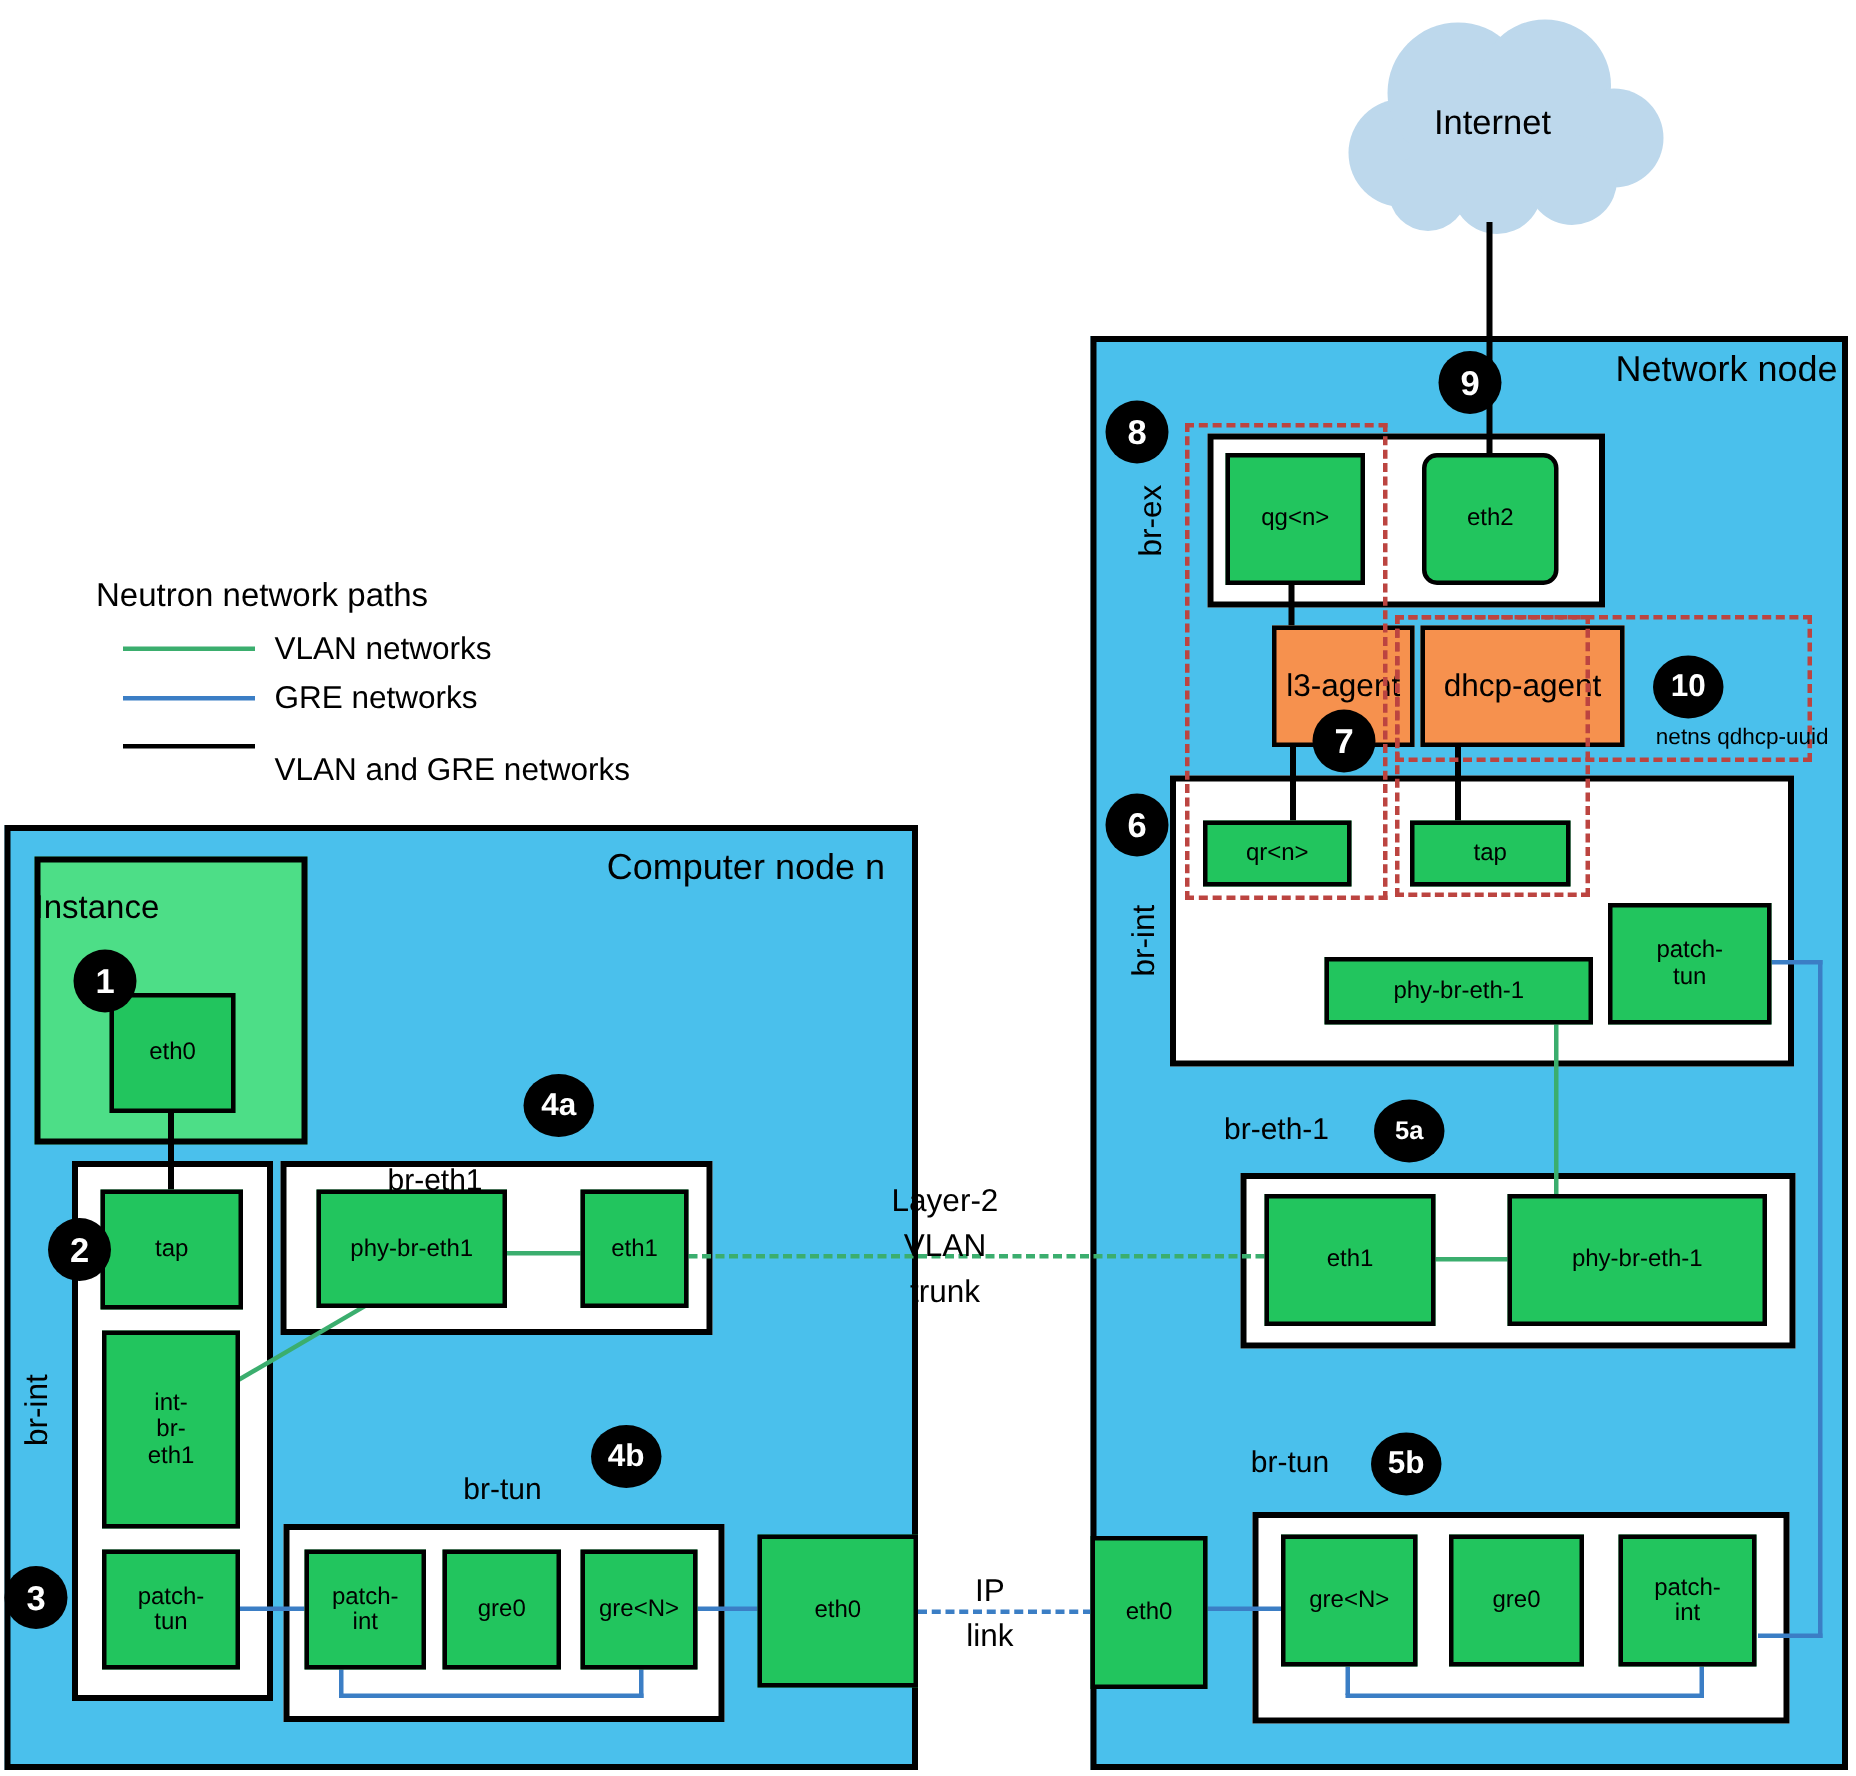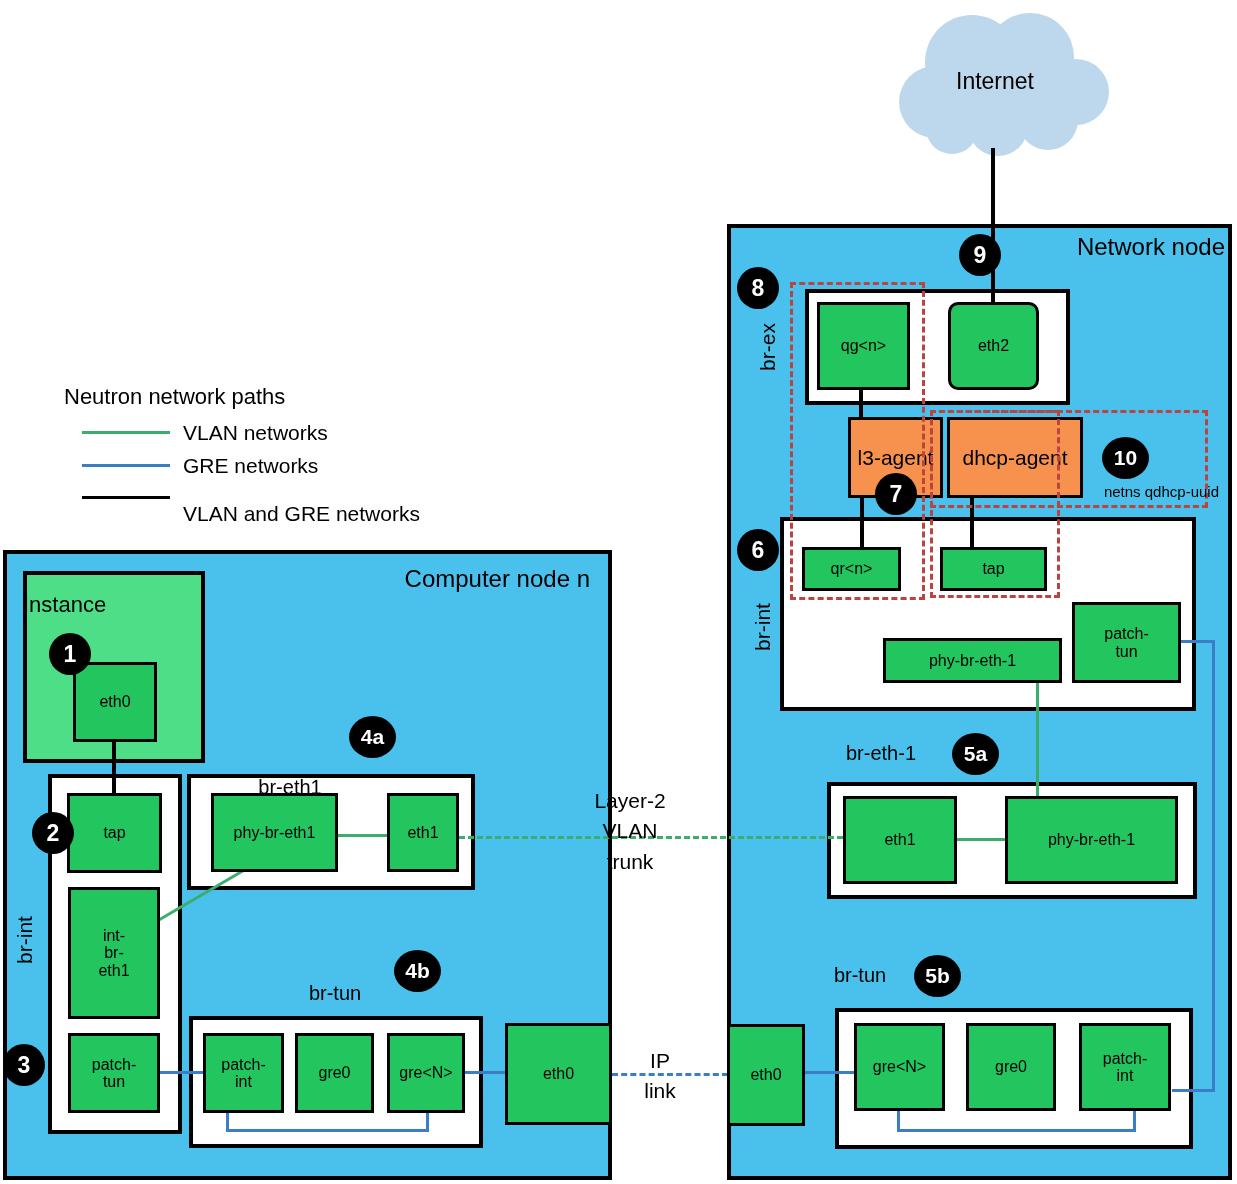--- a/index.html
+++ b/index.html
@@ -127,21 +127,21 @@
   <div class="abs small" style="left:1101px;top:483px;width:118px;text-align:right;z-index:7;">netns qdhcp-uuid</div>
 
   <div class="abs vlabel" style="left:713px;top:615px;width:100px;">br-int</div>
   <div class="abs bridge" style="left:780px;top:517px;width:416px;height:194px;"></div>
   <div class="abs port" style="left:802px;top:547px;width:99px;height:44px;">qr&lt;n&gt;</div>
   <div class="abs port" style="left:940px;top:547px;width:107px;height:44px;">tap</div>
   <div class="abs port" style="left:883px;top:638px;width:179px;height:45px;">phy-br-eth-1</div>
   <div class="abs port pre" style="left:1072px;top:602px;width:109px;height:81px;">patch-
 tun</div>
 
-  <div class="abs lbl" style="left:816px;top:742px;width:100px;text-align:right;">br-eth-1</div>
+  <div class="abs lbl" style="left:816px;top:742px;width:100px;text-align:left;">br-eth-1</div>
   <div class="abs bridge" style="left:827px;top:782px;width:370px;height:117px;"></div>
   <div class="abs port" style="left:843px;top:796px;width:114px;height:88px;">eth1</div>
   <div class="abs port" style="left:1005px;top:796px;width:173px;height:88px;">phy-br-eth-1</div>
   <div class="abs lineH green-line" style="left:957px;top:838px;width:48px;height:3px;"></div>
   <div class="abs lineV green-line" style="left:1036px;top:683px;width:3px;height:113px;"></div>
 
   <div class="abs lbl" style="left:810px;top:964px;width:100px;text-align:center;">br-tun</div>
   <div class="abs bridge" style="left:835px;top:1008px;width:358px;height:141px;"></div>
   <div class="abs port" style="left:854px;top:1023px;width:91px;height:88px;">gre&lt;N&gt;</div>
   <div class="abs port" style="left:966px;top:1023px;width:90px;height:88px;">gre0</div>
@@ -154,21 +154,21 @@
   <div class="abs lineV blue-line" style="left:1133px;top:1111px;width:3px;height:19px;"></div>
   <div class="abs lineH blue-line" style="left:1181px;top:640px;width:34px;height:3px;"></div>
   <div class="abs lineV blue-line" style="left:1212px;top:640px;width:3px;height:452px;"></div>
   <div class="abs lineH blue-line" style="left:1172px;top:1089px;width:43px;height:3px;"></div>
 
   <div class="abs badge" style="left:49px;top:633px;width:42px;height:42px;">1</div>
   <div class="abs badge" style="left:32px;top:812px;width:42px;height:42px;">2</div>
   <div class="abs badge" style="left:3px;top:1044px;width:42px;height:42px;">3</div>
   <div class="abs badge" style="left:349px;top:716px;width:47px;height:42px;font-size:21px;">4a</div>
   <div class="abs badge" style="left:394px;top:950px;width:47px;height:42px;font-size:21px;">4b</div>
-  <div class="abs badge" style="left:952px;top:733px;width:47px;height:42px;font-size:21px;">5a</div>
+  <div class="abs badge" style="left:916px;top:733px;width:47px;height:42px;font-size:17px;">5a</div>
   <div class="abs badge" style="left:914px;top:955px;width:47px;height:42px;font-size:21px;">5b</div>
   <div class="abs badge" style="left:737px;top:529px;width:42px;height:42px;">6</div>
   <div class="abs badge" style="left:875px;top:473px;width:42px;height:42px;">7</div>
   <div class="abs badge" style="left:737px;top:267px;width:42px;height:42px;">8</div>
   <div class="abs badge" style="left:959px;top:234px;width:42px;height:42px;">9</div>
   <div class="abs badge" style="left:1102px;top:437px;width:47px;height:42px;font-size:21px;">10</div>
 
 </div>
 
 </body></html>

